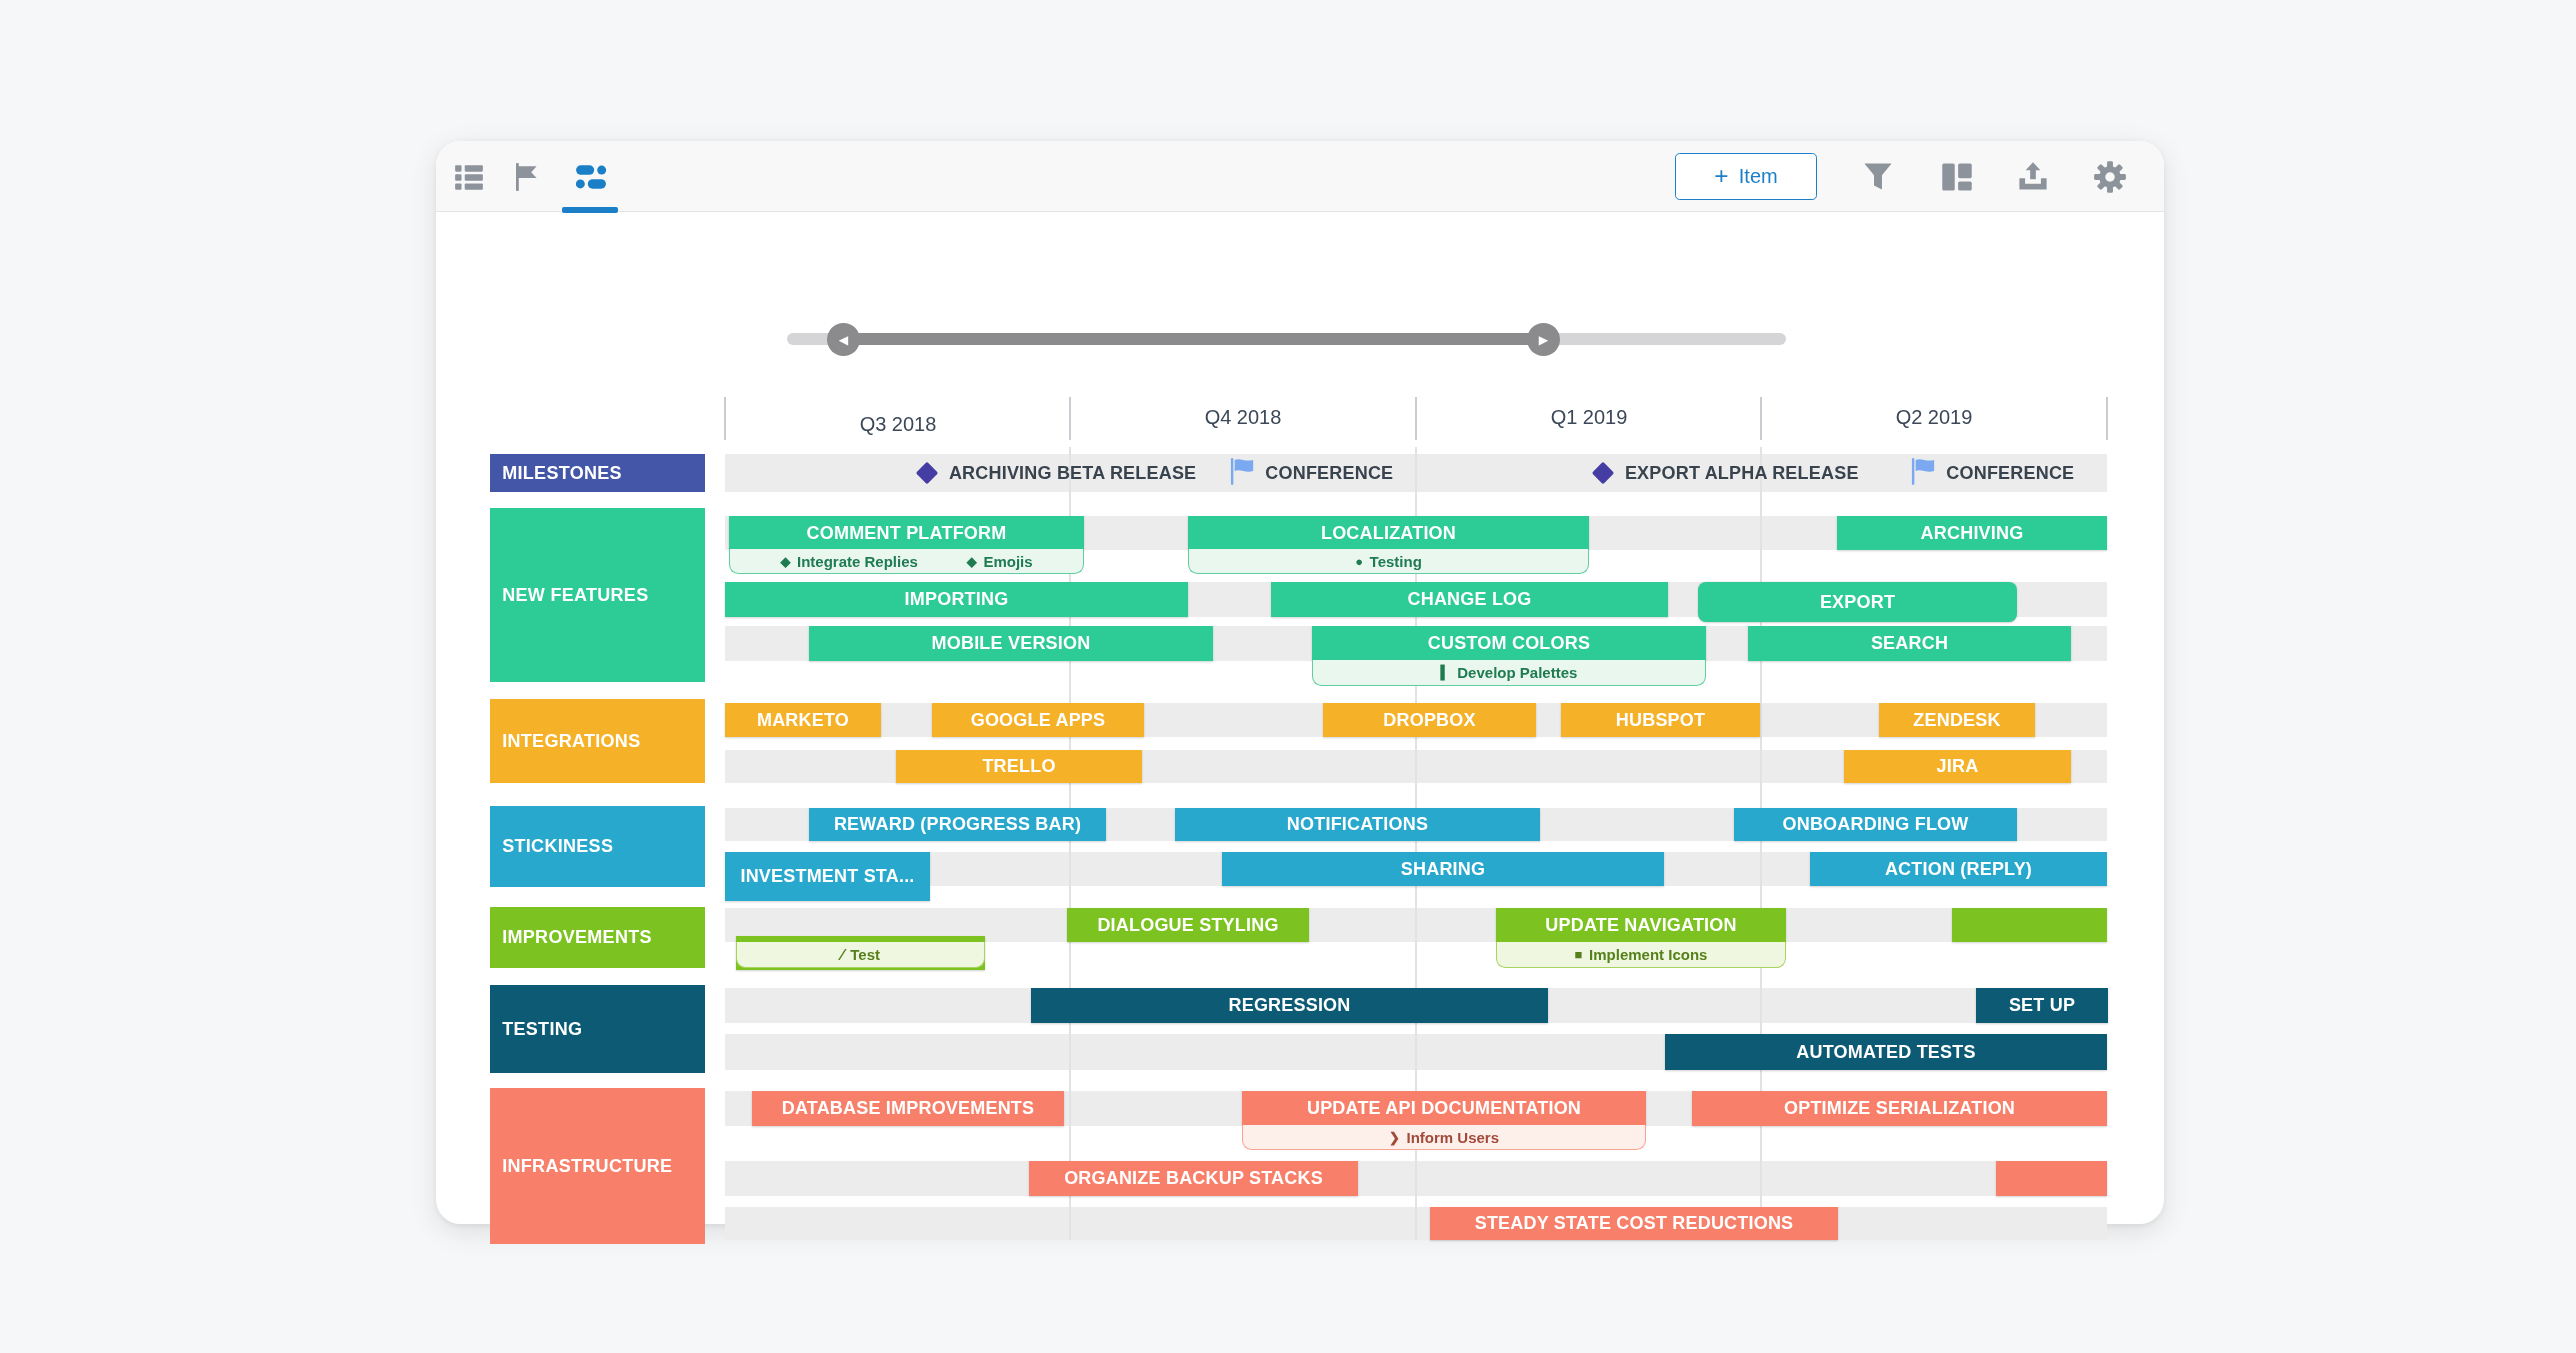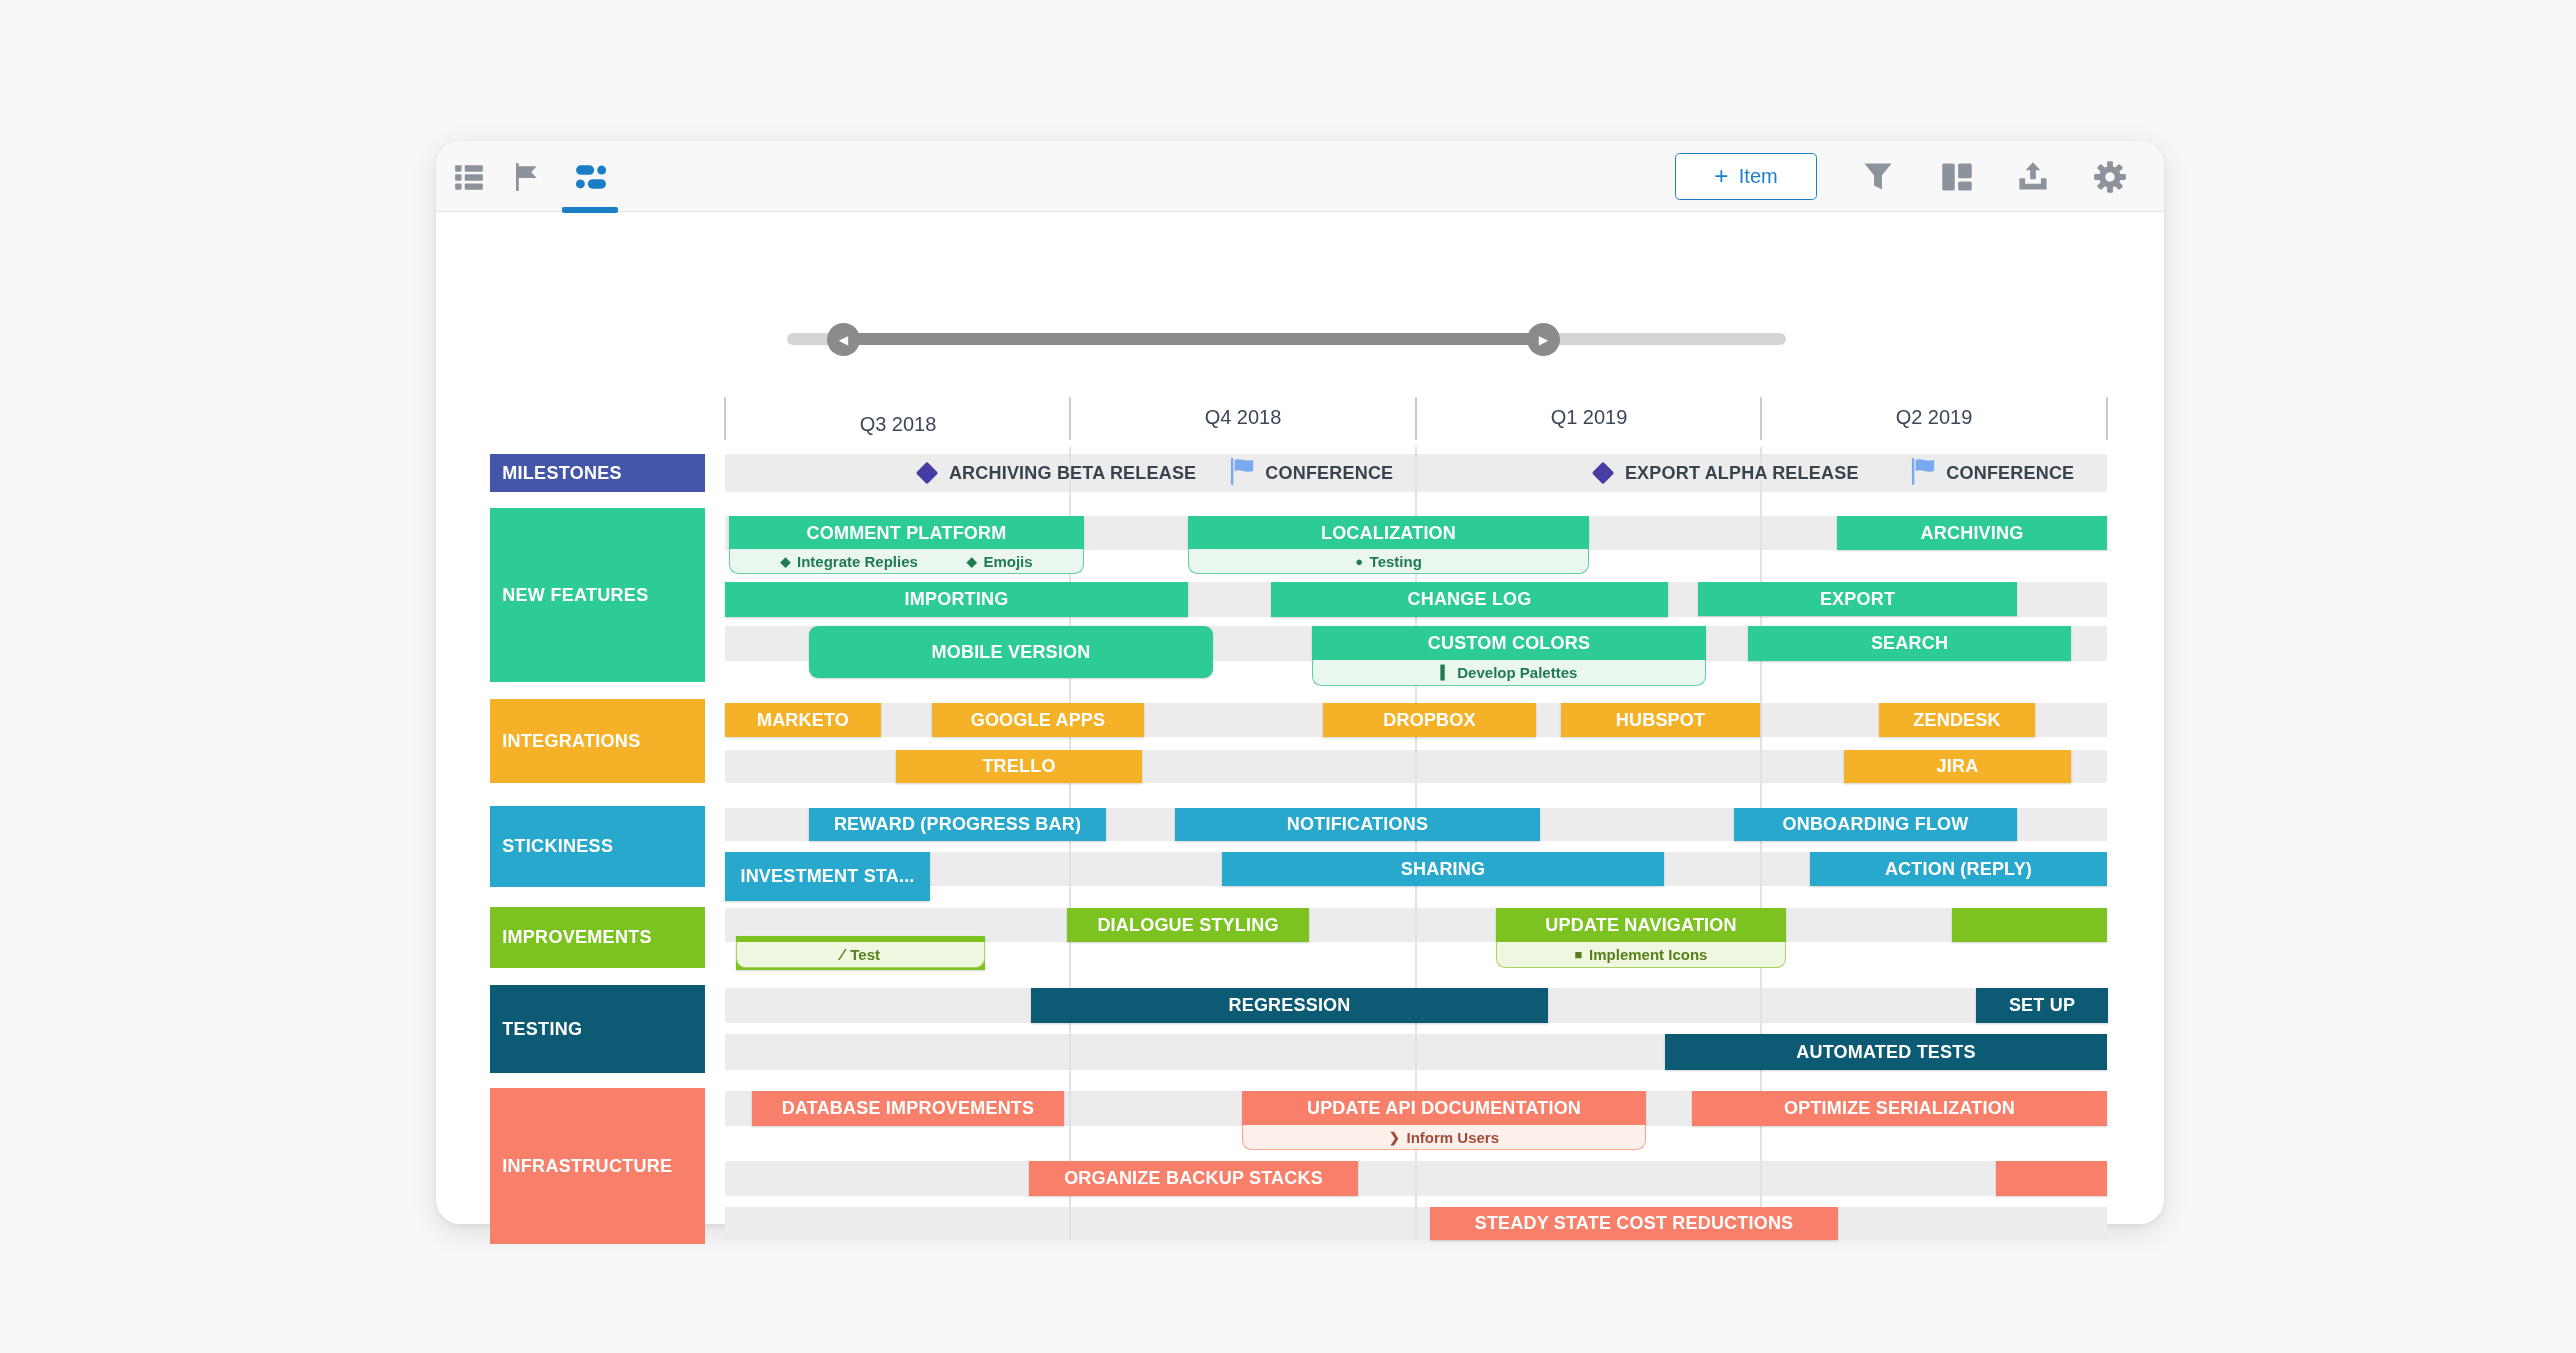--- a/index.html
+++ b/index.html
@@ -181,23 +181,23 @@
       <div class="subbar" style="left: 752px; width: 401px; top: 337px; height: 25px; background: rgb(233, 247, 239); border-top: none; border-right: 1.9px solid rgb(95, 207, 160); border-bottom: 1.9px solid rgb(95, 207, 160); border-left: 1.9px solid rgb(95, 207, 160); border-image: initial; color: rgb(31, 123, 80); z-index: 3;">
         <span class="subitem">
           <span style="font-size: 13px;">●</span>
           <span>Testing</span>
         </span>
       </div>
       <div class="bar" style="left: 1401px; width: 270px; top: 304px; height: 34px; background: rgb(45, 203, 150); z-index: 3;">ARCHIVING</div>
       <div class="strip" style="left: 289px; width: 1382px; top: 370px; height: 35px; background: rgb(236, 236, 236); z-index: 1;"></div>
       <div class="bar" style="left: 289px; width: 463px; top: 370px; height: 35px; background: rgb(45, 203, 150); z-index: 3;">IMPORTING</div>
       <div class="bar" style="left: 835px; width: 397px; top: 370px; height: 35px; background: rgb(45, 203, 150); z-index: 3;">CHANGE LOG</div>
-      <div class="bar" style="left: 1262px; width: 319px; top: 370px; height: 34px; background: rgb(45, 203, 150); z-index: 3;">EXPORT</div>
+      <div class="bar" style="left: 1262px; width: 319px; top: 370px; height: 40px; background: rgb(45, 203, 150); z-index: 3; border-radius: 8px;">EXPORT</div>
       <div class="strip" style="left: 289px; width: 1382px; top: 414px; height: 35px; background: rgb(236, 236, 236); z-index: 1;"></div>
-      <div class="bar" style="left: 373px; width: 404px; top: 414px; height: 52px; background: rgb(45, 203, 150); z-index: 3; border-radius: 9px;">MOBILE VERSION</div>
+      <div class="bar" style="left: 373px; width: 404px; top: 414px; height: 35px; background: rgb(45, 203, 150); z-index: 3;">MOBILE VERSION</div>
       <div class="bar" style="left: 876px; width: 394px; top: 414px; height: 35px; background: rgb(45, 203, 150); z-index: 3;">CUSTOM COLORS</div>
       <div class="subbar" style="left: 876px; width: 394px; top: 448px; height: 26px; background: rgb(233, 247, 239); border-top: none; border-right: 1.9px solid rgb(95, 207, 160); border-bottom: 1.9px solid rgb(95, 207, 160); border-left: 1.9px solid rgb(95, 207, 160); border-image: initial; color: rgb(31, 123, 80); z-index: 3;">
         <span class="subitem">
           <span style="font-size: 13px;">▍</span>
           <span>Develop Palettes</span>
         </span>
       </div>
       <div class="bar" style="left: 1312px; width: 323px; top: 414px; height: 35px; background: rgb(45, 203, 150); z-index: 3;">SEARCH</div>
       <div class="seclabel" style="left: 54px; width: 215px; top: 487px; height: 84px; background: rgb(245, 178, 41);">INTEGRATIONS</div>
       <div class="strip" style="left: 289px; width: 1382px; top: 491px; height: 34px; background: rgb(236, 236, 236); z-index: 1;"></div>

